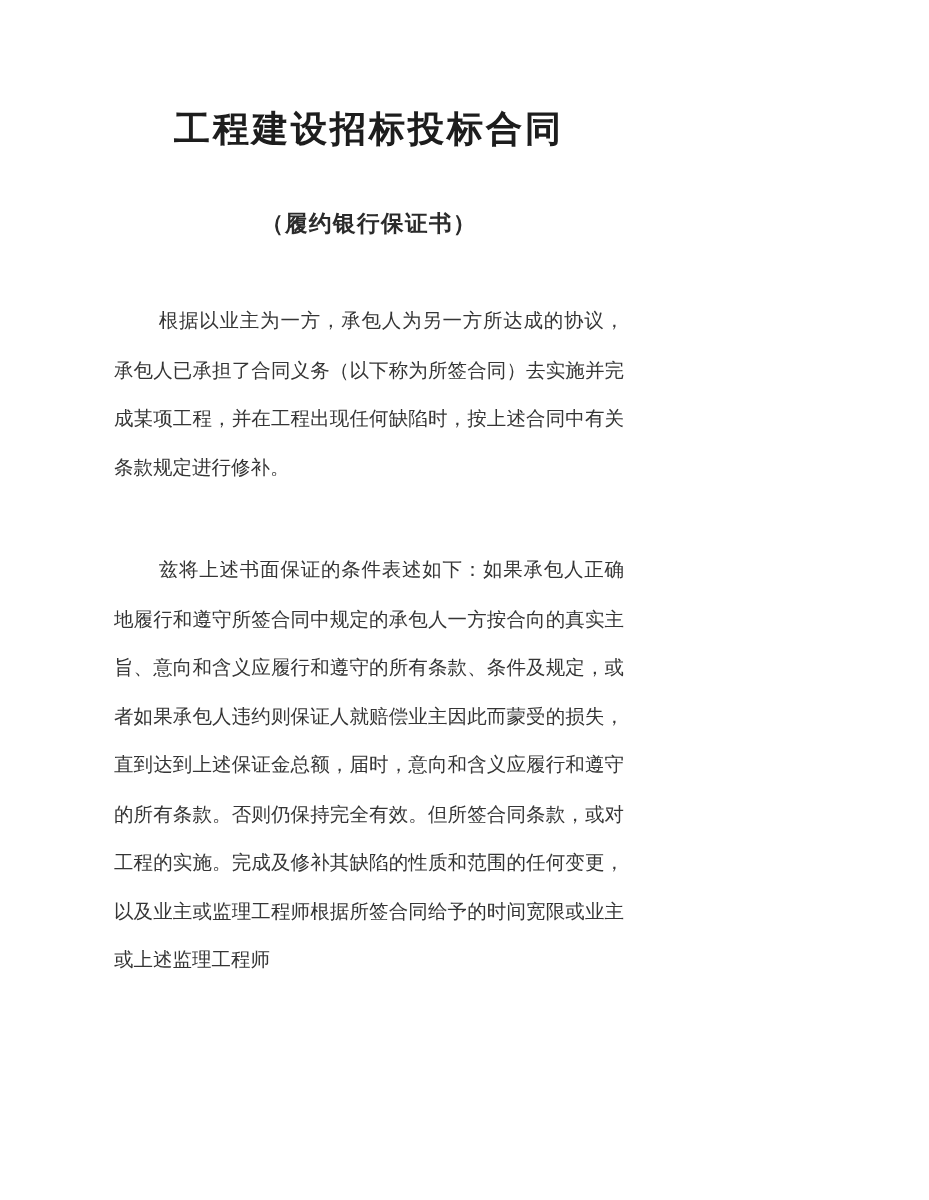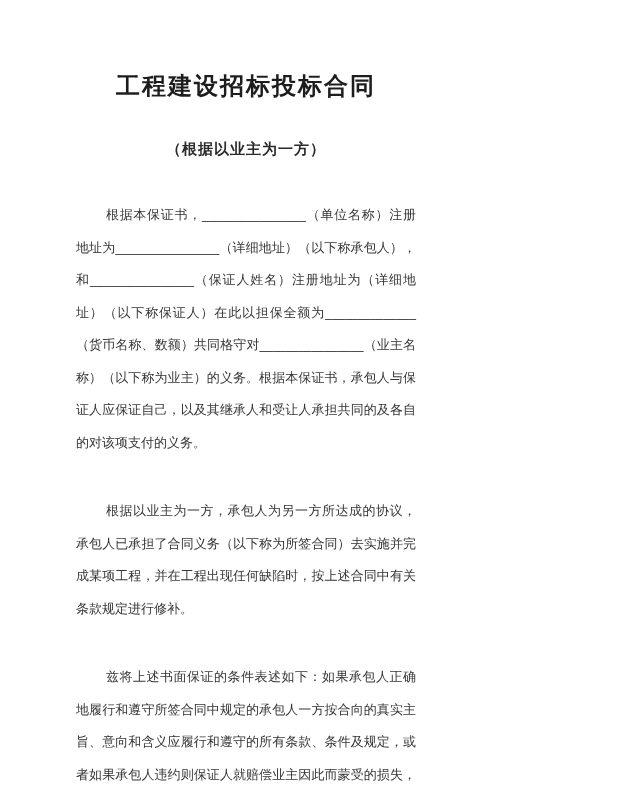--- a/index.html
+++ b/index.html
@@ -50,20 +50,19 @@
   .doc-body p + p {
     margin-top: 36px;
   }
 </style>
 </head>
 <body>
 
 <div class="page">
   <h1 class="doc-title">工程建设招标投标合同</h1>
 
-  <h2 class="doc-subtitle">（根据以业主为一方）</h2>
+  <h2 class="doc-subtitle">（履约银行保证书）</h2>
 
   <div class="doc-body">
-    <p>根据本保证书，________________（单位名称）注册地址为________________（详细地址）（以下称承包人），和________________（保证人姓名）注册地址为（详细地址）（以下称保证人）在此以担保全额为______________（货币名称、数额）共同格守对________________（业主名称）（以下称为业主）的义务。根据本保证书，承包人与保证人应保证自己，以及其继承人和受让人承担共同的及各自的对该项支付的义务。</p>
     <p>根据以业主为一方，承包人为另一方所达成的协议，承包人已承担了合同义务（以下称为所签合同）去实施并完成某项工程，并在工程出现任何缺陷时，按上述合同中有关条款规定进行修补。</p>
-    <p>兹将上述书面保证的条件表述如下：如果承包人正确地履行和遵守所签合同中规定的承包人一方按合向的真实主旨、意向和含义应履行和遵守的所有条款、条件及规定，或者如果承包人违约则保证人就赔偿业主因此而蒙受的损失，工程建设招标投标合同，届时，本保证书所承担之义务即告终止和失效。否则仍保持完全有效。但所签合同条款，或对工程的实施。完成及修补其缺陷的性质和范围的任何变更，以及业主或监理工程师根据所签合同给予的时间宽限或业主或上述监理工程师</p>
+    <p>兹将上述书面保证的条件表述如下：如果承包人正确地履行和遵守所签合同中规定的承包人一方按合向的真实主旨、意向和含义应履行和遵守的所有条款、条件及规定，或者如果承包人违约则保证人就赔偿业主因此而蒙受的损失，直到达到上述保证金总额，届时，意向和含义应履行和遵守的所有条款。否则仍保持完全有效。但所签合同条款，或对工程的实施。完成及修补其缺陷的性质和范围的任何变更，以及业主或监理工程师根据所签合同给予的时间宽限或业主或上述监理工程师</p>
   </div>
 </div>
 
 </body></html>

